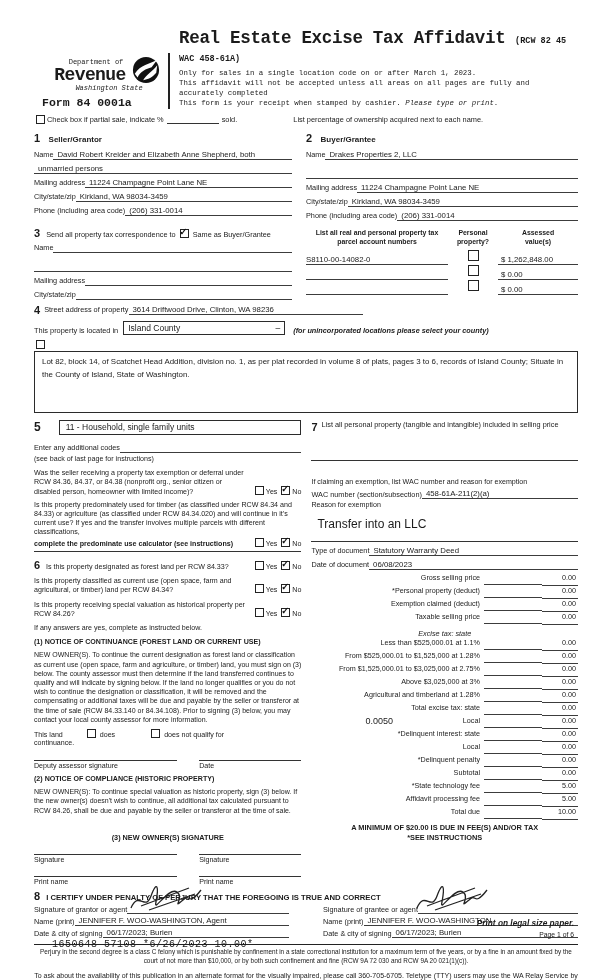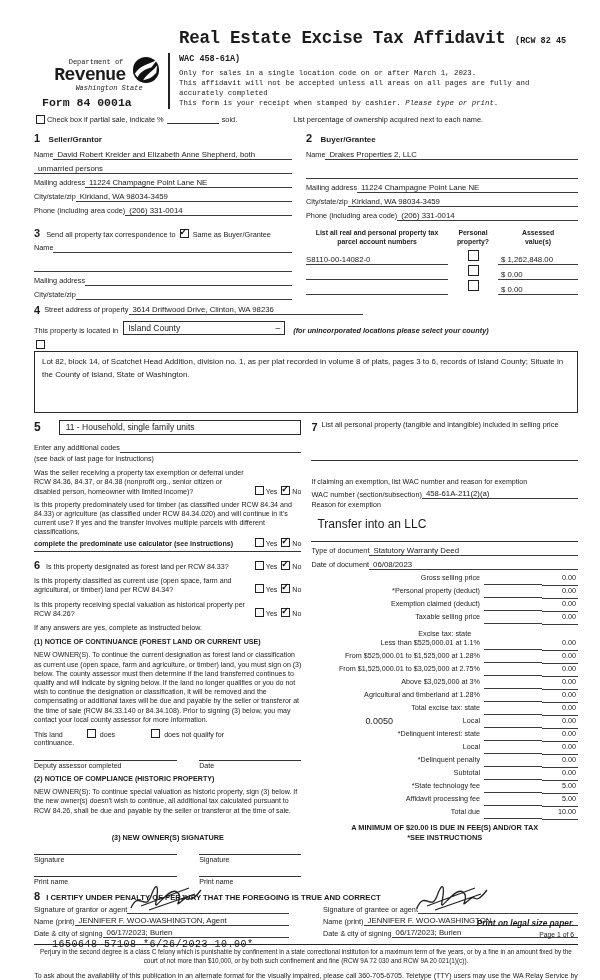--- a/index.html
+++ b/index.html
@@ -74,21 +74,21 @@
   .sigline{border-top:1px solid #333;padding-top:1px;}
   .newsig{font-size:7.3px;font-weight:bold;text-align:center;margin-top:18px;}
 
   
   .s7head{display:flex;font-size:7.3px;line-height:1.3;}
   .divline{border-top:1px solid #333;margin-top:26px;}
   .trow{display:flex;height:13px;font-size:7.2px;}
   .tlabel{flex:1;text-align:right;white-space:nowrap;}
   .tlead{width:58px;border-bottom:1px solid #3c3c3c;margin:0 0 1px 4px;}
   .tval{width:34px;border-bottom:1px solid #3c3c3c;text-align:right;padding-right:2px;margin-bottom:0px;}
-  .theader{text-align:center;font-size:7.3px;height:13px;display:flex;align-items:flex-end;justify-content:center;}
+  .theader{text-align:center;font-size:7.3px;height:13px;display:flex;align-items:flex-end;justify-content:center;font-style:italic;}
   .tpre{font-size:9px;margin-left:54px;}
   .mindue{font-size:7.4px;font-weight:bold;text-align:center;line-height:1.45;margin-top:3px;}
 
   
   .s8{margin-top:4px;}
   .s8head{font-size:7.7px;font-weight:bold;position:relative;z-index:1;}
   .s8cols{display:flex;gap:34px;}
   .s8col{flex:1;}
   .sigrow{display:flex;align-items:flex-end;font-size:7.3px;margin-top:2px;position:relative;}
   .sigscribble{position:absolute;bottom:-2px;left:95px;z-index:2;}
@@ -330,21 +330,21 @@
         <span>This land</span>
         <span class="cb" style="margin-left:22px;"></span>
         <span>does</span>
         <span class="cb" style="margin-left:34px;"></span>
         <span>does not qualify for</span>
         <div>continuance.</div>
       </div>
 
       <div class="sigpair">
         <div class="c1">
-              <div class="sigline"><span>Deputy assessor completed</span></div>
+              <div class="sigline"><span>Deputy assessor signature</span></div>
             </div>
         <div class="c2">
               <div class="sigline"><span>Date</span></div>
             </div>
       </div>
 
       <div class="ptitle">(2) NOTICE OF COMPLIANCE (HISTORIC PROPERTY)</div>
       <div class="para">NEW OWNER(S): To continue special valuation as historic property, sign (3) below. If the new owner(s) doesn't wish to continue, all additional tax calculated pursuant to RCW 84.26, shall be due and payable by the seller or transferor at the time of sale.</div>
 
       <div class="newsig">(3) NEW OWNER(S) SIGNATURE</div>

